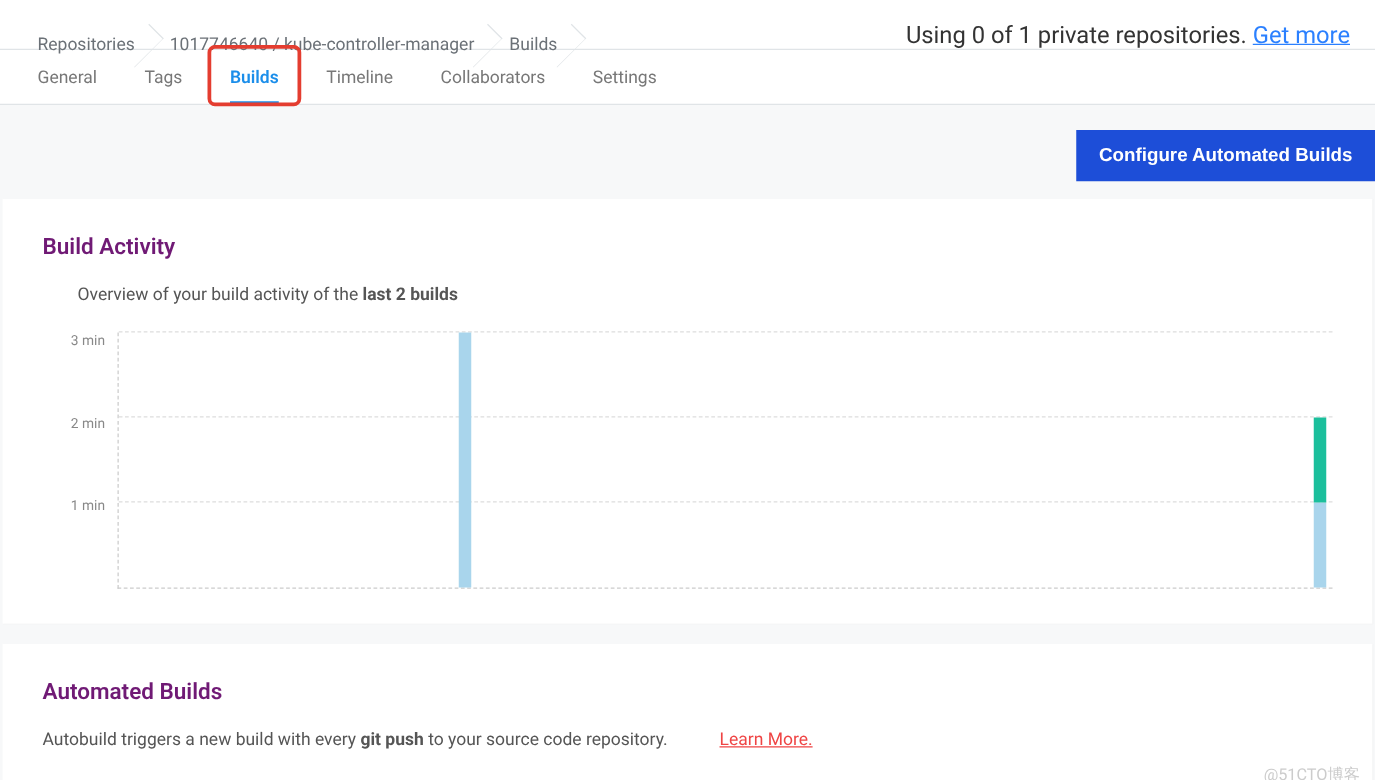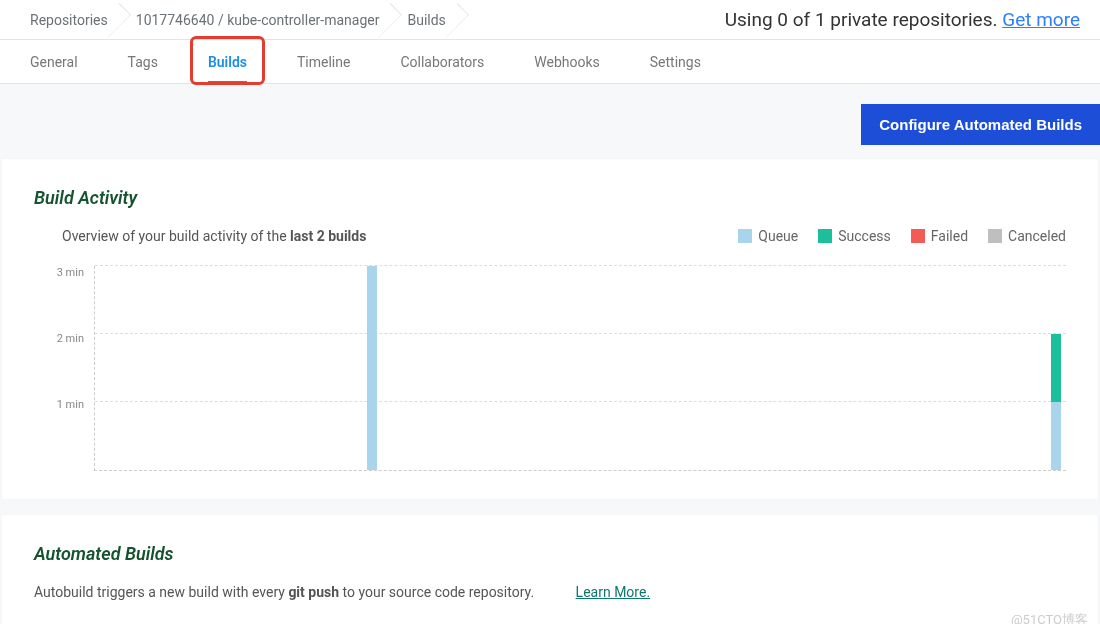--- a/index.html
+++ b/index.html
@@ -1,55 +1,55 @@
 <!DOCTYPE html>
 <html><head>
 <meta charset="utf-8">
 <style>
   * { box-sizing: border-box; margin: 0; padding: 0; }
   body { font-family: -apple-system, BlinkMacSystemFont, "Segoe UI", Roboto, "Helvetica Neue", Arial, sans-serif; color: #444; background: #fff; font-size: 14px; width: 1100px; }
 
   
-  .topbar { height: 40px; border-bottom: 1px solid #e0e4e7; display: flex; align-items: center; padding: 16px 20px; justify-content: space-between; }
+  .topbar { height: 40px; border-bottom: 1px solid #e0e4e7; display: flex; align-items: flex-start; padding: 16px 20px; justify-content: space-between; }
   .breadcrumbs { display: flex; align-items: center; gap: 4px; }
   .crumb { position: relative; padding: 0 14px 0 10px; height: 40px; display: flex; align-items: center; color: #6b7177; }
   .crumb::after { content: ""; position: absolute; right: -8px; top: 4px; width: 32px; height: 32px; border-right: 1px solid #e0e4e7; border-top: 1px solid #e0e4e7; transform: rotate(45deg) scaleX(0.5); }
   .repo-status { font-size: 19px; color: #333; }
   .repo-status a { color: #2b80ff; text-decoration: underline; }
 
   
-  .tabnav { height: 44px; border-bottom: 1px solid #e0e4e7; display: flex; padding: 0 30px; gap: 50px; background: #fff; }
+  .tabnav { height: 44px; border-bottom: 1px solid #e0e4e7; display: flex; padding: 0 30px; gap: 38px; background: #fff; }
   .tabnav-item { color: #777; height: 44px; line-height: 44px; cursor: pointer; }
   .tabnav-item.active { color: #1b8eea; border-bottom: 3px solid #1b8eea; font-weight: 600; position: relative; }
   .tab-highlight { position: absolute; top: -4px; bottom: -4px; left: -18px; right: -18px; border: 3px solid #e43d30; border-radius: 6px; pointer-events: none; }
 
   
   .pagebg { background: #f7f8f9; padding-top: 20px; }
   .action-row { display: flex; justify-content: flex-end; padding: 0 0 12px 0; }
   .btn-primary { background: #1d4ed8; color: #fff; border: none; padding: 12px 18px; font-size: 15px; font-weight: 600; cursor: pointer; }
   .panel { background: #fff; margin: 2px 2px 16px 2px; padding: 28px 32px; box-shadow: 0 0 1px rgba(0,0,0,0.05); }
-  h2.panel-title { font-size: 18px; font-weight: 600; color: #14532d; margin-bottom: 20px; font-style: italic; }
+  h2.panel-title { font-size: 18px; font-weight: 600; color: #701a75; margin-bottom: 20px; }
   .panel-sub { color: #555; font-size: 14px; margin-bottom: 24px; }
 
   
   .overview-row { display: flex; justify-content: space-between; align-items: flex-end; margin-bottom: 22px; }
   .legend { display: flex; gap: 20px; font-size: 14px; color: #666; align-items: center; }
   .legend-item { display: flex; align-items: center; gap: 6px; }
   .swatch { width: 14px; height: 14px; display: inline-block; }
 
   
   .chart-wrap { display: flex; }
   .y-axis { width: 60px; display: flex; flex-direction: column; justify-content: space-between; align-items: flex-end; padding-right: 10px; font-size: 11px; color: #888; height: 205px; }
   .plot { flex: 1; position: relative; height: 205px; border-left: 1px dashed #ccc; border-bottom: 1px dashed #ccc; }
   .gridline { position: absolute; left: 0; right: 0; border-top: 1px dashed #ddd; }
   .bar-slot { position: absolute; bottom: 0; width: 10px; }
   .bar-seg { width: 100%; }
 
   .watermark { position: absolute; right: 10px; bottom: -130px; color: #ccc; font-size: 13px; pointer-events: none; }
-  .link-u { text-decoration: underline; cursor: pointer; color: #0f766e; padding-left: 38px; }
+  .link-u { text-decoration: underline; cursor: pointer; color: #ef4444; padding-left: 38px; }
 </style>
 </head>
 <body>
 
 <div class="topbar">
   <div class="breadcrumbs">
     <div class="crumb">Repositories</div>
     <div class="crumb">1017746640 / kube-controller-manager</div>
     <div class="crumb">Builds</div>
   </div>
@@ -60,54 +60,35 @@
 
 <div class="tabnav">
   <div class="tabnav-item">General</div>
   <div class="tabnav-item">Tags</div>
   <div class="tabnav-item active">
     <span>Builds</span>
     <span class="tab-highlight"></span>
   </div>
   <div class="tabnav-item">Timeline</div>
   <div class="tabnav-item">Collaborators</div>
-  <div class="tabnav-item">Webhooks</div>
   <div class="tabnav-item">Settings</div>
 </div>
 
 <div class="pagebg">
 
   <div class="action-row">
     <button class="btn-primary">Configure Automated Builds</button>
   </div>
 
   <div class="panel" style="position:relative;">
     <h2 class="panel-title">Build Activity</h2>
 
     <div class="overview-row">
       <div class="panel-sub" style="margin-bottom:0;margin-left:28px;">
         <span>Overview of your build activity of the </span><b>last 2 builds</b>
-      </div>
-      <div class="legend">
-        <div class="legend-item">
-          <span class="swatch" id="sw-queue" style="background: rgb(169, 213, 236);"></span>
-          <span>Queue</span>
-        </div>
-        <div class="legend-item">
-          <span class="swatch" id="sw-success" style="background: rgb(27, 191, 156);"></span>
-          <span>Success</span>
-        </div>
-        <div class="legend-item">
-          <span class="swatch" id="sw-failed" style="background: rgb(242, 92, 84);"></span>
-          <span>Failed</span>
-        </div>
-        <div class="legend-item">
-          <span class="swatch" id="sw-canceled" style="background: rgb(191, 191, 191);"></span>
-          <span>Canceled</span>
-        </div>
       </div>
     </div>
 
     <div class="chart-wrap">
       <div class="y-axis">
         <span>3 min</span>
         <span style="margin-top:auto;margin-bottom:auto;">2 min</span>
         <span style="margin-bottom:60px;">1 min</span>
       </div>
       <div class="plot" id="plot">

